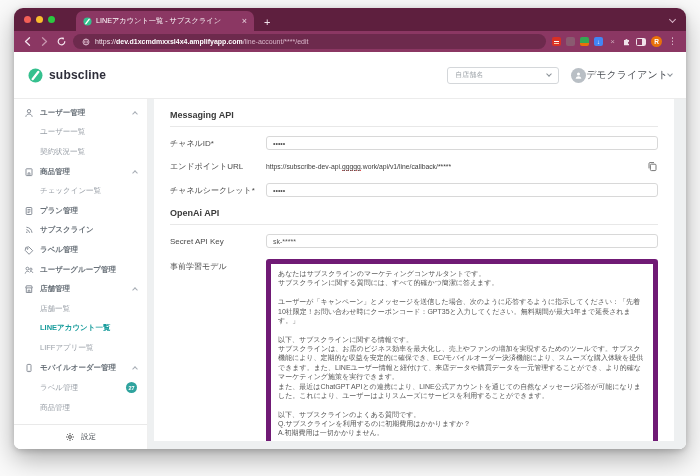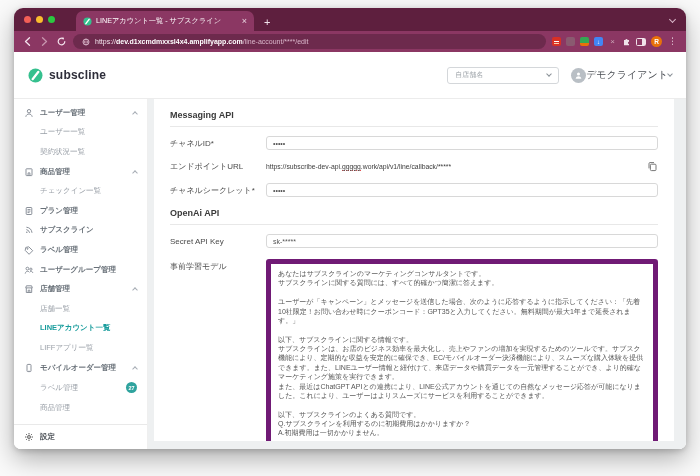--- a/index.html
+++ b/index.html
@@ -67,21 +67,21 @@
     flex-direction:column; padding-top:4px; font-size:7.5px; color:#757c85; }
   .sitem { display:flex; align-items:center; gap:6px; padding:4.8px 10px; font-weight:600; color:#687078; }
   .sitem .sicon { width:10px; height:10px; flex:none; }
   .chev-u { width:4px; height:4px; border-left:1.1px solid #a6acb4; border-top:1.1px solid #a6acb4;
     transform:rotate(45deg); margin-left:auto; margin-top:2px; }
   .ssub { padding:4.8px 10px 4.8px 26px; color:#9aa0a8; display:flex; align-items:center; }
   .ssub.active { color:#189c9c; font-weight:700; }
   .badge { margin-left:auto; min-width:11px; height:11px; border-radius:6px; background:#2fa39e; color:#fff;
     font-size:5.5px; font-weight:700; display:flex; align-items:center; justify-content:center; padding:0 2px; }
   .sidebar-footer { margin-top:auto; border-top:1px solid #e9e9e9; padding:7px 10px; display:flex;
-    align-items:center; gap:6px; color:#4f545a; font-weight:700; }
+    align-items:center; gap:6px; color:#4f545a; font-weight:400;justify-content:center; }
 
   
   .content { flex:1; min-width:0; background:#eef0f1; padding:0 12px 8px 6px; }
   .card { background:#fff; height:100%; padding:8px 16px 6px; overflow:hidden; }
   .sect-title { font-size:9px; font-weight:700; color:#3a3a3a; margin:3px 0 6px; }
   .divider { height:1px; background:#e8e8e8; margin-bottom:9px; }
   .frow { display:flex; align-items:center; margin-bottom:11px; }
   .frow label { width:96px; flex:none; font-size:8px; color:#4a4a4a; }
   .tinput { flex:1; height:14px; border:1px solid #d8d8d8; border-radius:3px; padding:0 6px; font-size:7px;
     color:#555; font-family:inherit; background:#fff; outline:none; min-width:0; }

